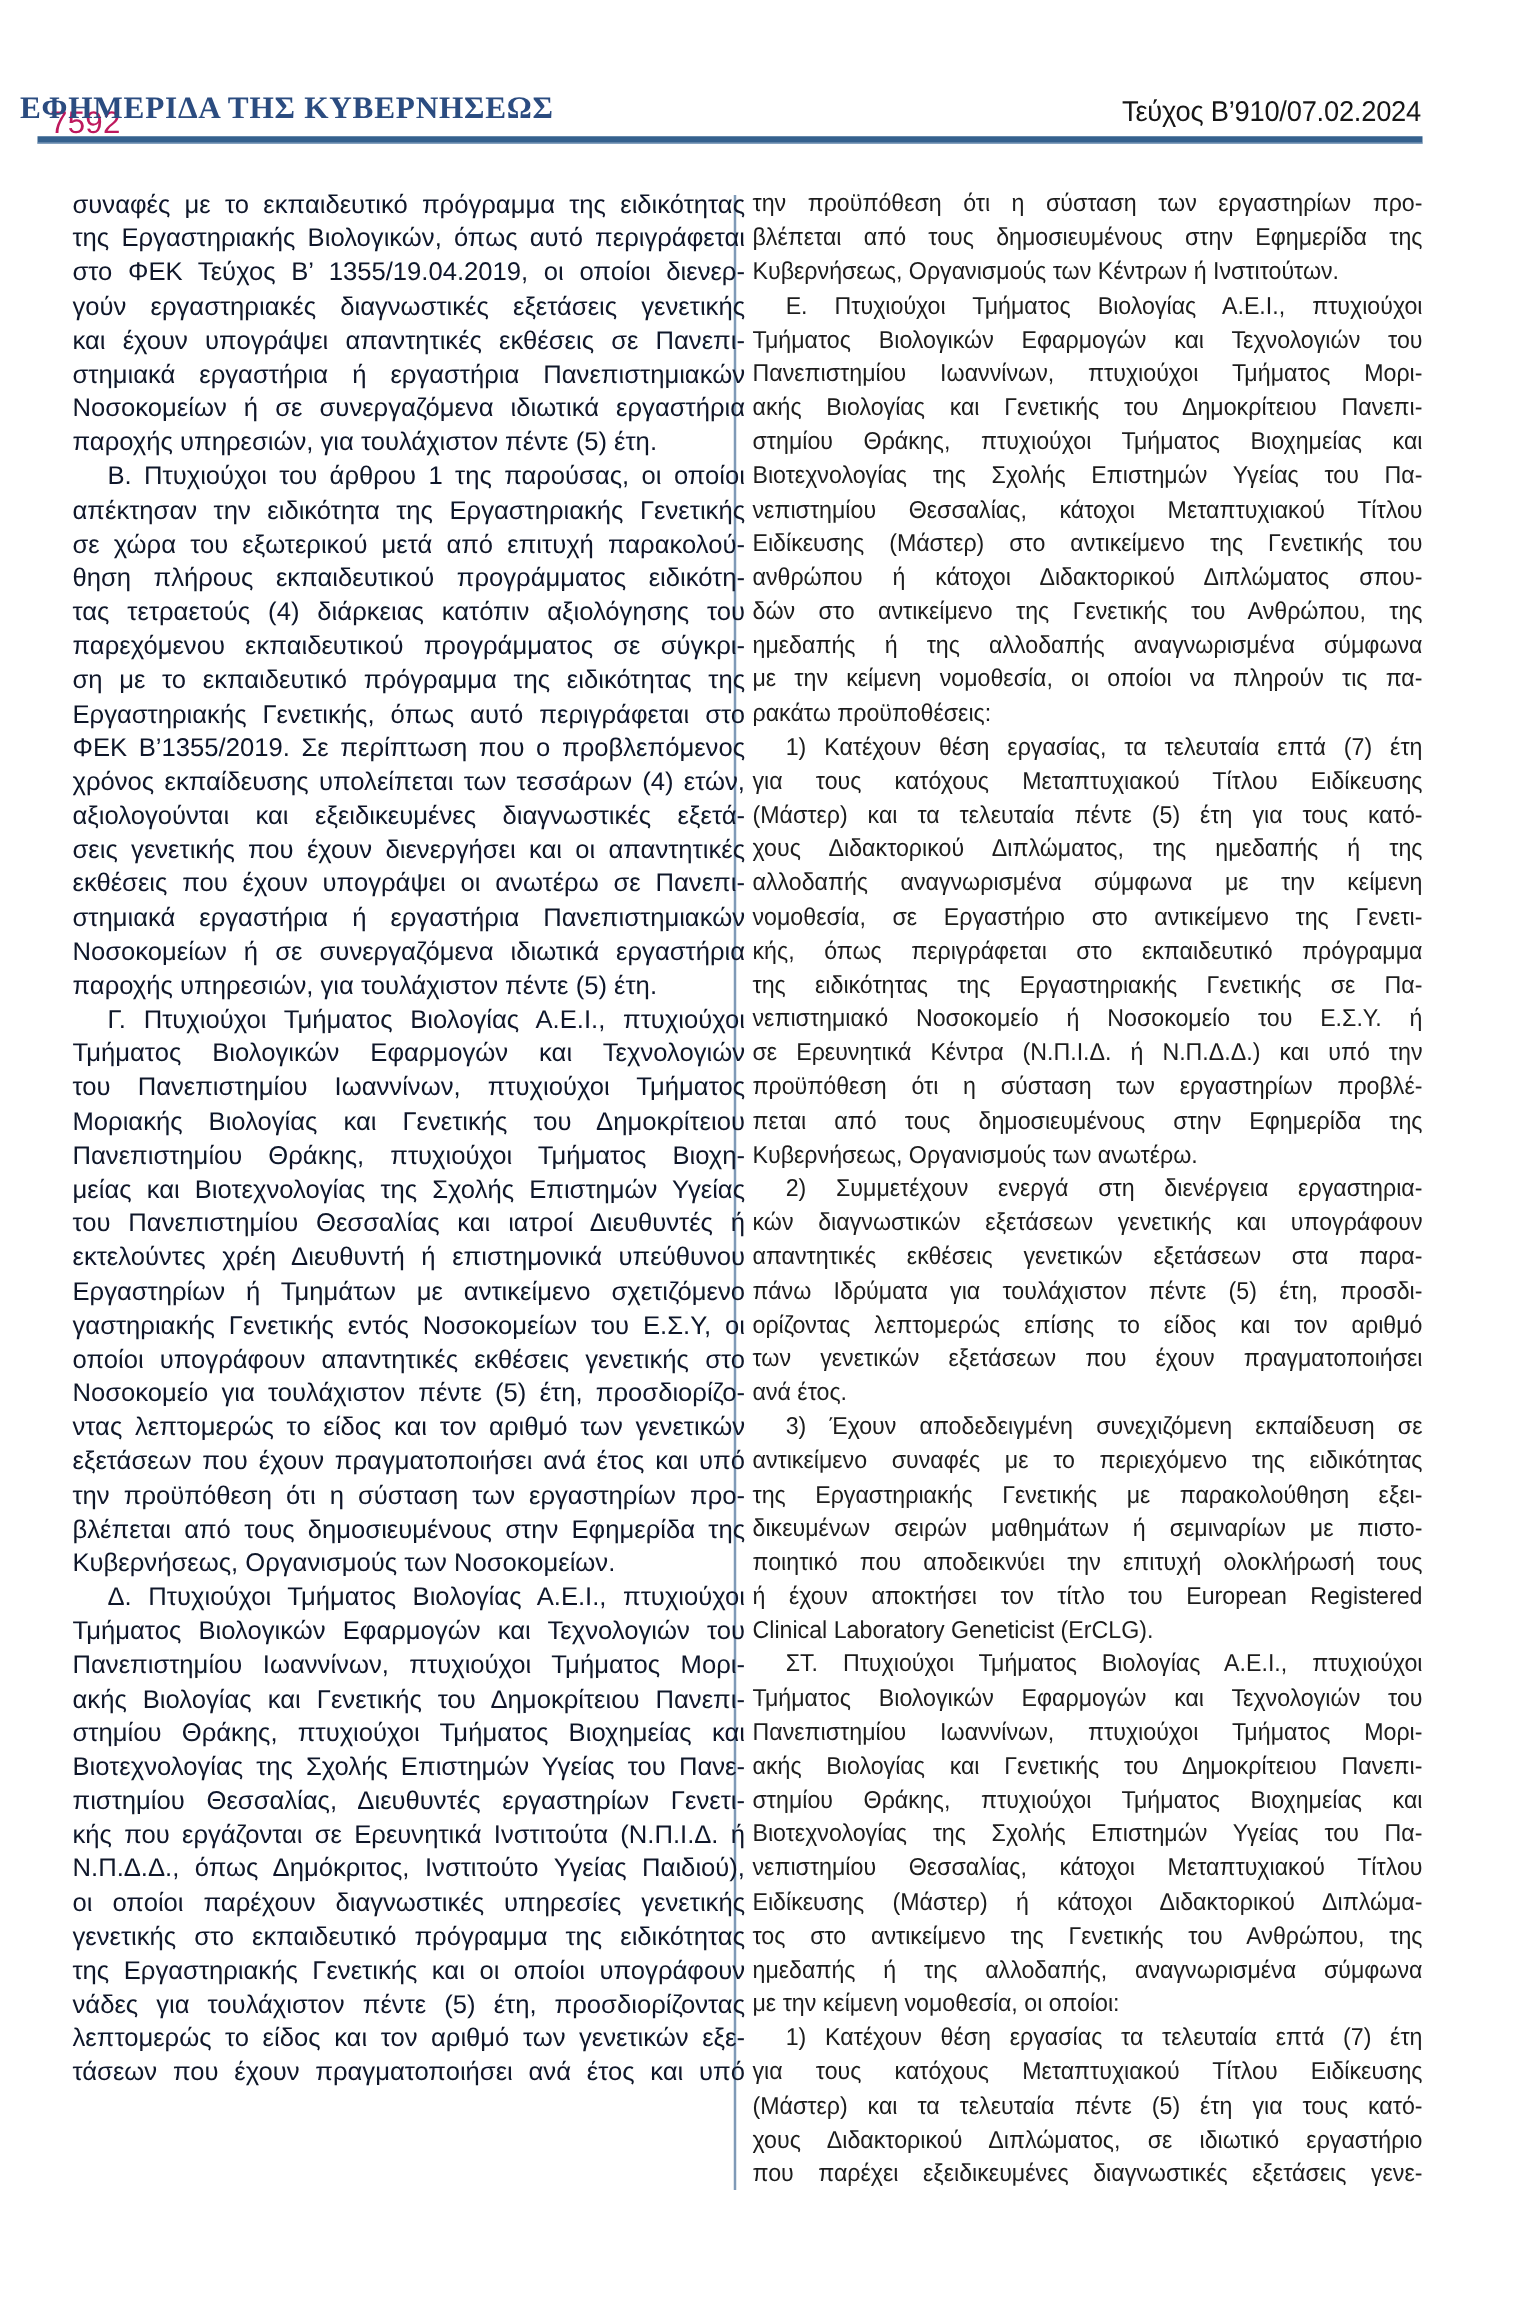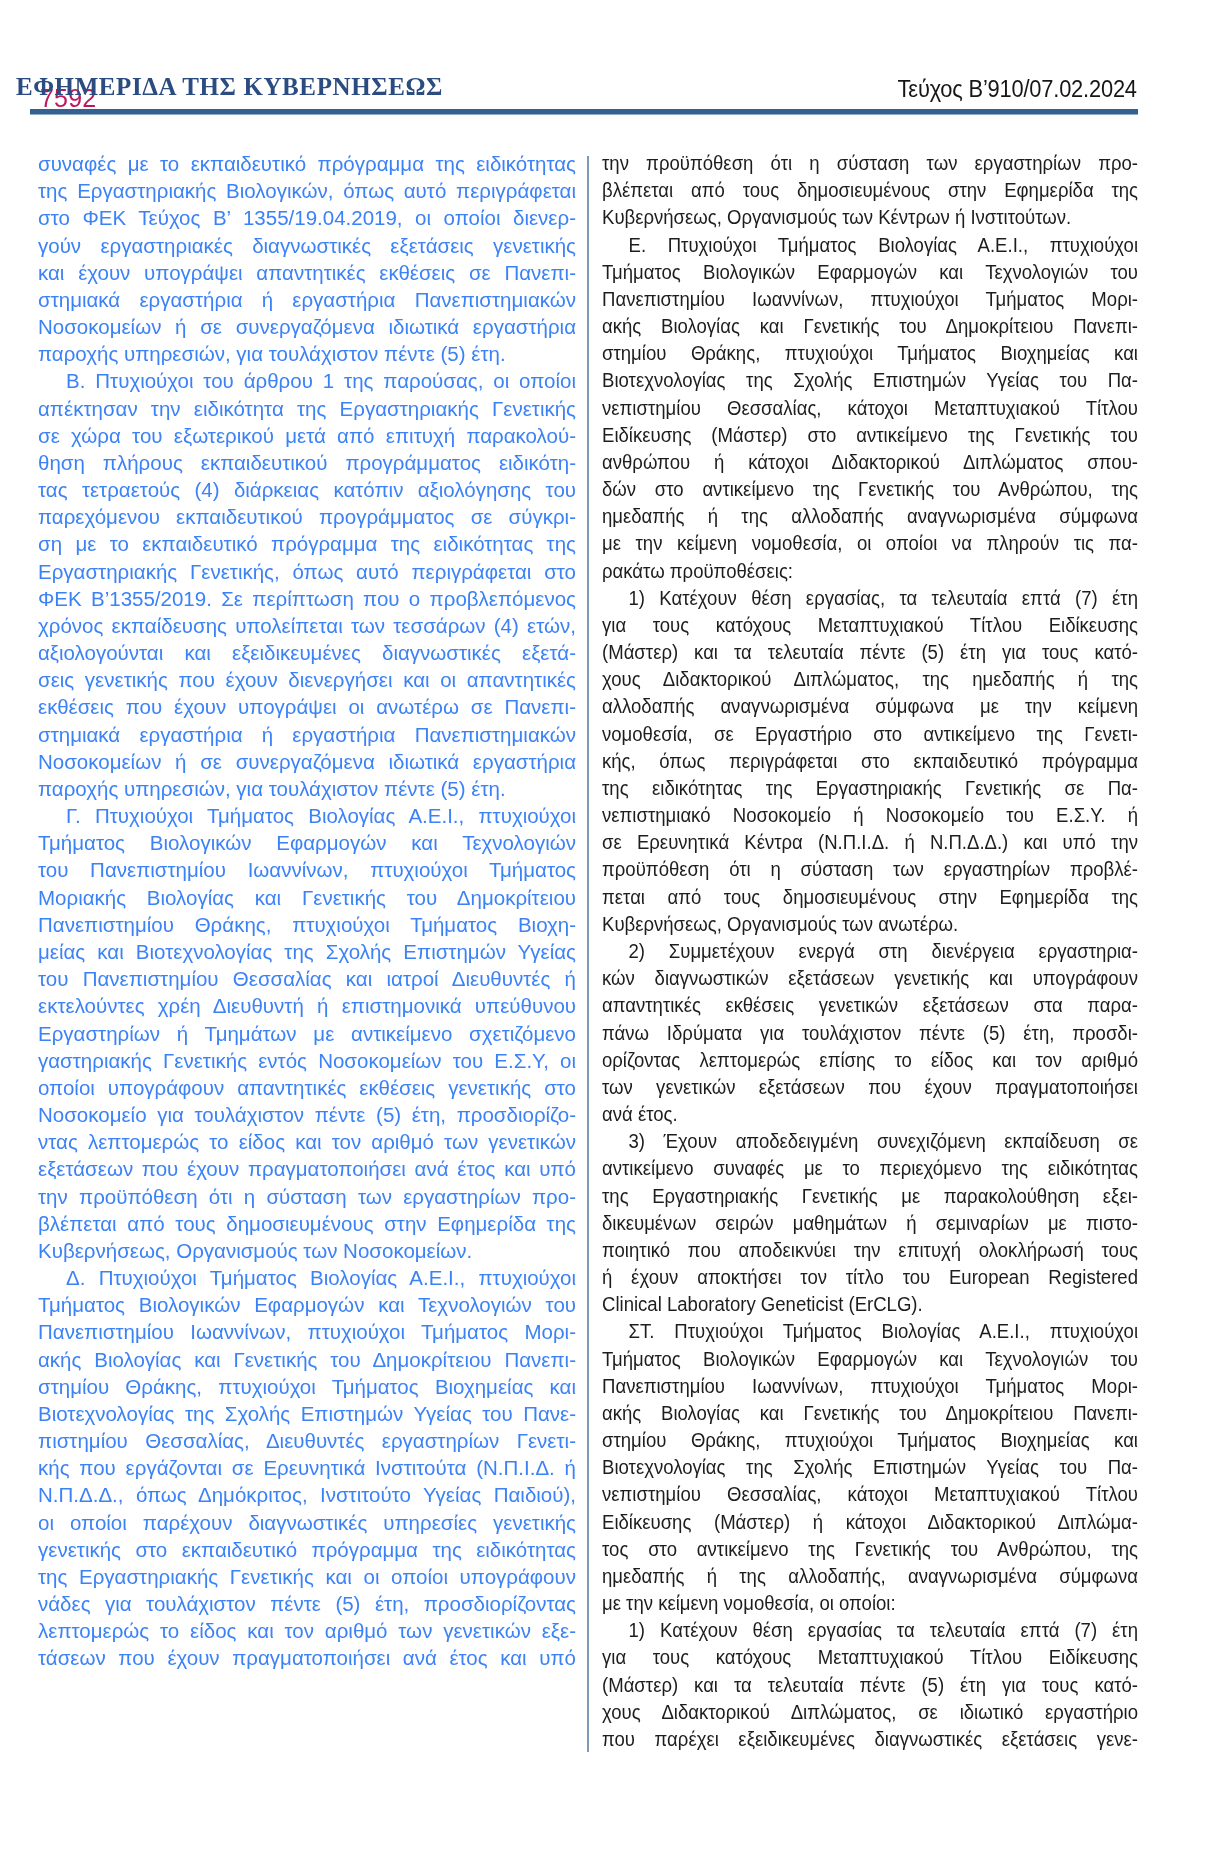--- a/index.html
+++ b/index.html
@@ -61,21 +61,21 @@
 </style>
 </head>
 <body>
 
 <div class="page-number">7592</div>
 <div class="masthead" style="color: rgb(43, 76, 128);">ΕΦΗΜΕΡΙΔΑ ΤΗΣ ΚΥΒΕΡΝΗΣΕΩΣ</div>
 <div class="issue-label">Τεύχος Β’910/07.02.2024</div>
 <div class="header-rule" style="background: rgb(53, 97, 142);"></div>
 
 <div class="column-divider" style="background: rgb(127, 154, 183);"></div>
-<div class="col col-left" id="col-left" style="color: #3b82f6;">
+<div class="col col-left" id="col-left" style="color: #0f172a; margin-left: 20px;">
     <div class="tl">συναφές με το εκπαιδευτικό πρόγραμμα της ειδικότητας</div>
     <div class="tl">της Εργαστηριακής Βιολογικών, όπως αυτό περιγράφεται</div>
     <div class="tl">στο ΦΕΚ Τεύχος Β’ 1355/19.04.2019, οι οποίοι διενερ-</div>
     <div class="tl">γούν εργαστηριακές διαγνωστικές εξετάσεις γενετικής</div>
     <div class="tl">και έχουν υπογράψει απαντητικές εκθέσεις σε Πανεπι-</div>
     <div class="tl">στημιακά εργαστήρια ή εργαστήρια Πανεπιστημιακών</div>
     <div class="tl">Νοσοκομείων ή σε συνεργαζόμενα ιδιωτικά εργαστήρια</div>
     <div class="tl pe">παροχής υπηρεσιών, για τουλάχιστον πέντε (5) έτη.</div>
     <div class="tl ind">Β. Πτυχιούχοι του άρθρου 1 της παρούσας, οι οποίοι</div>
     <div class="tl">απέκτησαν την ειδικότητα της Εργαστηριακής Γενετικής</div>

